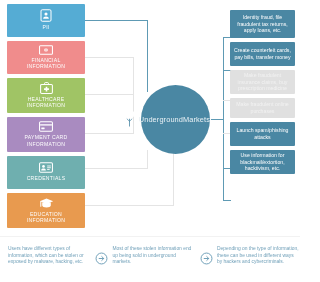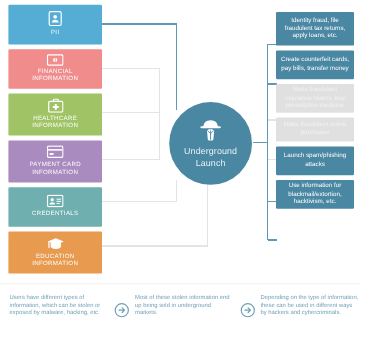--- a/index.html
+++ b/index.html
@@ -43,22 +43,22 @@
   }
 
   
   .hub{
     position:absolute;
     left:141px;top:85px;
     width:69px;height:69px;
     border-radius:50%;
     background:#4a87a3;
     z-index:4;
-    display:flex;flex-direction:column;
-    align-items:center;justify-content:center;
+    display:flex;flex-direction:row;
+    align-items:center;justify-content:flex-end;
     color:#eaf2f6;
   }
   .hub .hub-ico{line-height:0;margin-bottom:1px;}
   .hub .hub-lbl{
     font-size:7.4px;line-height:9.4px;text-align:center;
     color:#e9f1f5;font-weight:400;letter-spacing:.1px;
   }
 
   
   .right-col{position:absolute;left:230px;top:10px;width:65px;z-index:3;}
@@ -207,21 +207,21 @@
     <span class="hub-ico">
       <svg width="19" height="21" viewBox="0 0 38 42" fill="none">
         <path d="M7 13.5c0-6.4 4.6-11 12-11s12 4.6 12 11z" fill="#fff"></path>
         <rect x="2" y="12.3" width="34" height="3.4" rx="1.7" fill="#fff"></rect>
         <path d="M19 17.3c-2.6 0-4.6.7-6 1.8l1.2 14c.2 1.9 1.3 3.1 2.3 3.1h5c1 0 2.1-1.2 2.3-3.1l1.2-14c-1.4-1.1-3.4-1.8-6-1.8z" fill="#fff"></path>
         <path d="M19 19.5v15.5" stroke="#4a87a3" stroke-width="1.6"></path>
         <path d="M13.6 19.4 19 24.6l5.4-5.2" stroke="#4a87a3" stroke-width="1.4" fill="none"></path>
       </svg>
     </span>
     <span class="hub-lbl">Underground</span>
-    <span class="hub-lbl">Launch</span>
+    <span class="hub-lbl">Markets</span>
   </div>
 
   <div class="right-col">
     <div class="rbox" style="height:28px;">Identity fraud, file fraudulent tax returns, apply loans, etc.</div>
     <div class="rbox" style="height:24px;">Create counterfeit cards, pay bills, transfer money</div>
     <div class="rbox muted" style="height:24px;">Make fraudulent insurance claims, buy prescription medicine</div>
     <div class="rbox muted" style="height:20px;">Make fraudulent online purchases</div>
     <div class="rbox" style="height:24px;">Launch spam/phishing attacks</div>
     <div class="rbox" style="height:24px;">Use information for blackmail/extortion, hacktivism, etc.</div>
   </div>

